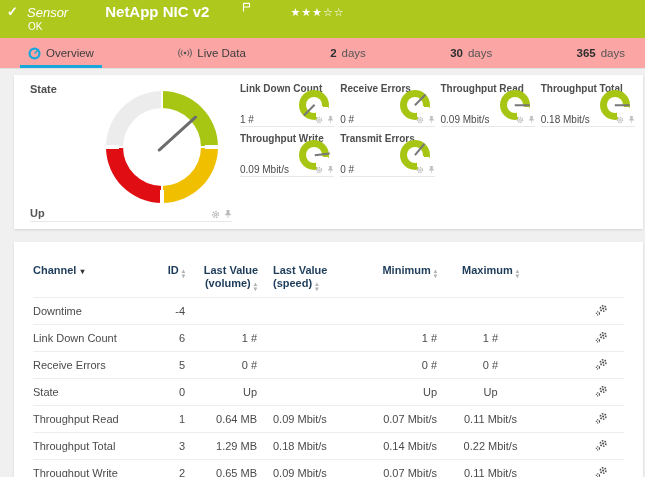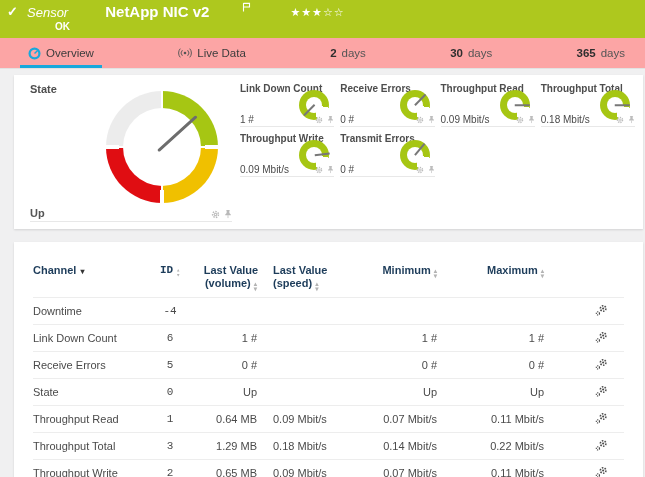--- a/index.html
+++ b/index.html
@@ -10,21 +10,21 @@
     font-size:11px;color:#4a4a4a;
   }
   
   .sensor-header{height:38px;background:#aec81e;position:relative;color:#fff;}
   .hdr-check{position:absolute;left:7px;top:4px;font-size:13px;font-weight:bold;}
   .hdr-line{position:absolute;left:27px;top:3px;display:flex;align-items:baseline;gap:31px;}
   .hdr-kind{font-style:italic;font-size:13px;margin-right:6px;}
   .hdr-title{font-weight:bold;font-size:15px;}
   .hdr-flag{margin-left:2px;position:relative;top:-5px;}
   .hdr-stars{font-size:11px;letter-spacing:1px;margin-left:8px;position:relative;top:-1px;}
-  .hdr-status{position:absolute;left:28px;top:21px;font-size:10px;font-weight:bold;margin-left:27px;}
+  .hdr-status{position:absolute;left:28px;top:21px;font-size:10px;font-weight:normal;}
   
   .tabbar{height:30px;background:#fca5a5;border-bottom:1px solid #e2e2e2;
     display:flex;justify-content:space-between;align-items:stretch;padding:0 12px 0 20px;}
   .tab{display:flex;align-items:center;gap:5px;padding:3px 8px 0;cursor:pointer;
     color:#3c3c3c;font-size:11.5px;border-bottom:3px solid transparent;white-space:nowrap;}
   .tab.active{border-bottom-color:#18a8dc;}
   .tab .num{font-weight:bold;color:#2e2e2e;}
   .tab .unit{color:#555;}
   
   .card{background:#fff;box-shadow:0 1px 2px rgba(0,0,0,.12);}
@@ -52,26 +52,26 @@
   .mini-gauge::before{content:"";position:absolute;inset:7px;background:#fff;border-radius:50%;}
   .mini-needle{position:absolute;left:calc(50% - .75px);bottom:50%;width:1.5px;height:15px;
     transform-origin:bottom center;background:#777;}
   .mini-footer{position:absolute;left:0;right:0;bottom:0;height:14px;border-bottom:1px solid #e8e8e8;}
   .mini-value{position:absolute;left:0;bottom:1px;font-size:10px;color:#4a4a4a;white-space:nowrap;}
   
   table{border-collapse:collapse;table-layout:fixed;width:591px;margin:6px 19px 0;}
   th{color:#1d3c5a;font-weight:bold;font-size:11px;vertical-align:top;padding:16px 0 6px;line-height:13px;}
   td{padding:5.5px 0;border-top:1px solid #ededed;font-size:11px;color:#4a4a4a;}
   .c-channel{text-align:left;margin-left:20px;}
-  .c-id{text-align:center;padding-right:12px;font-family:Liberation Mono, monospace;}
+  .c-id{text-align:right;padding-right:12px;}
   .c-vol{text-align:right;padding-right:16px;}
   th.c-vol{text-align:center;padding-right:8px;}
   .c-speed{text-align:left;}
   .c-min{text-align:right;}
-  .c-max{text-align:right;}
+  .c-max{text-align:center;}
   .c-icon{text-align:right;padding-right:16px;}
   .sort{display:inline-flex;flex-direction:column;line-height:5px;font-size:6.5px;color:#b3b3b3;
     margin-left:3px;vertical-align:1px;}
   .sort-desc{color:#333;font-size:8px;margin-left:4px;}
   .icon{display:inline-block;line-height:0;}
 </style>
 </head>
 <body>
 
 <header class="sensor-header">

